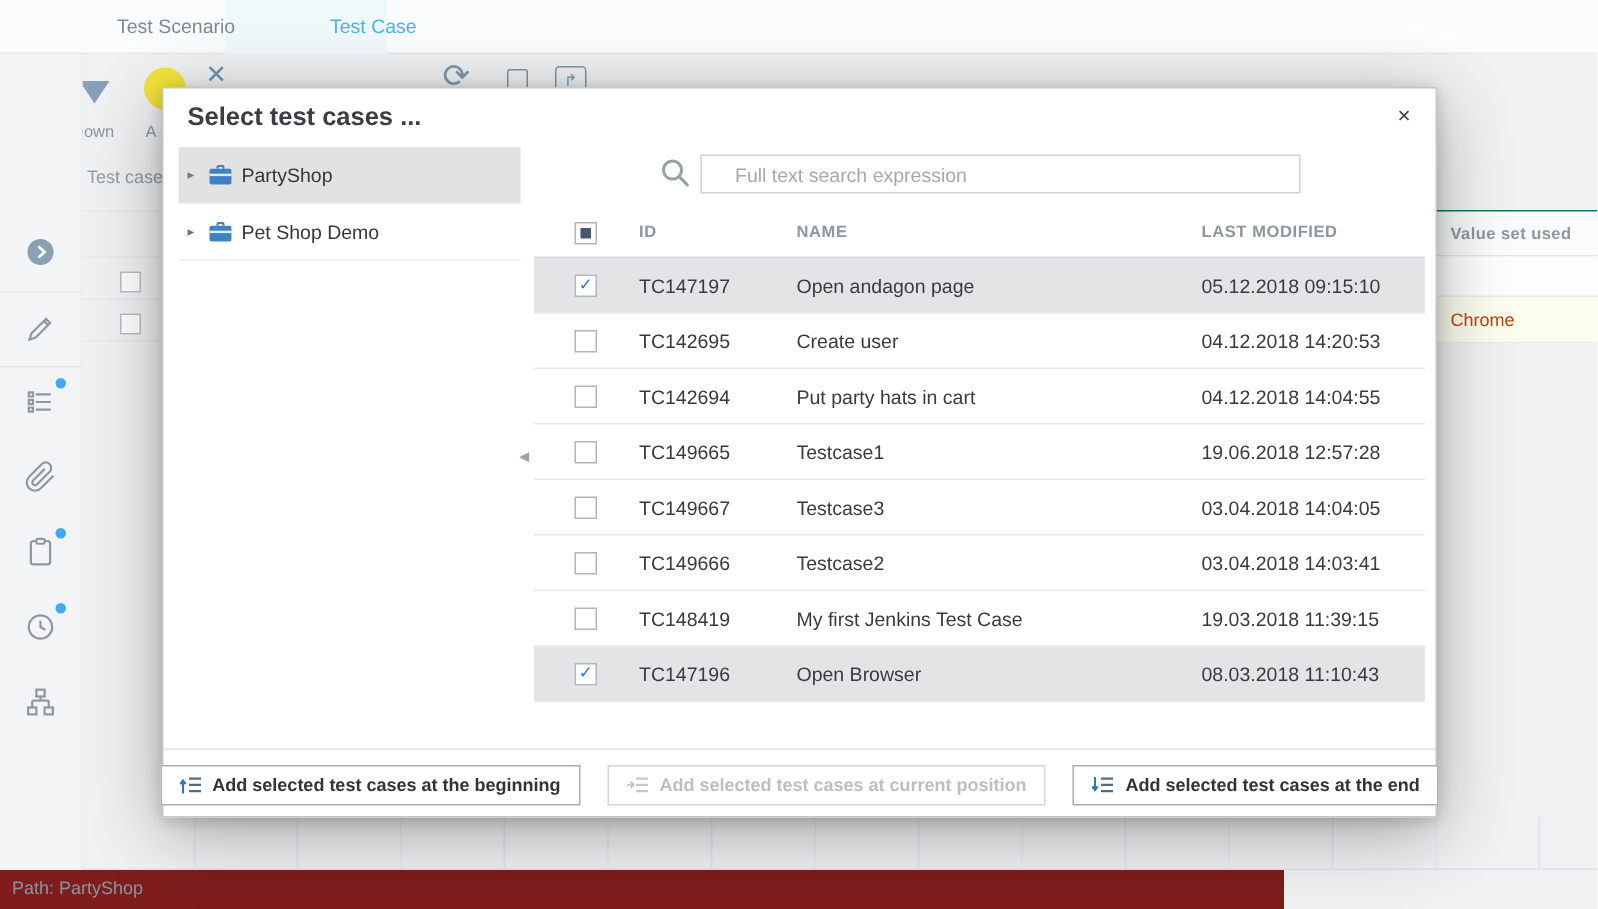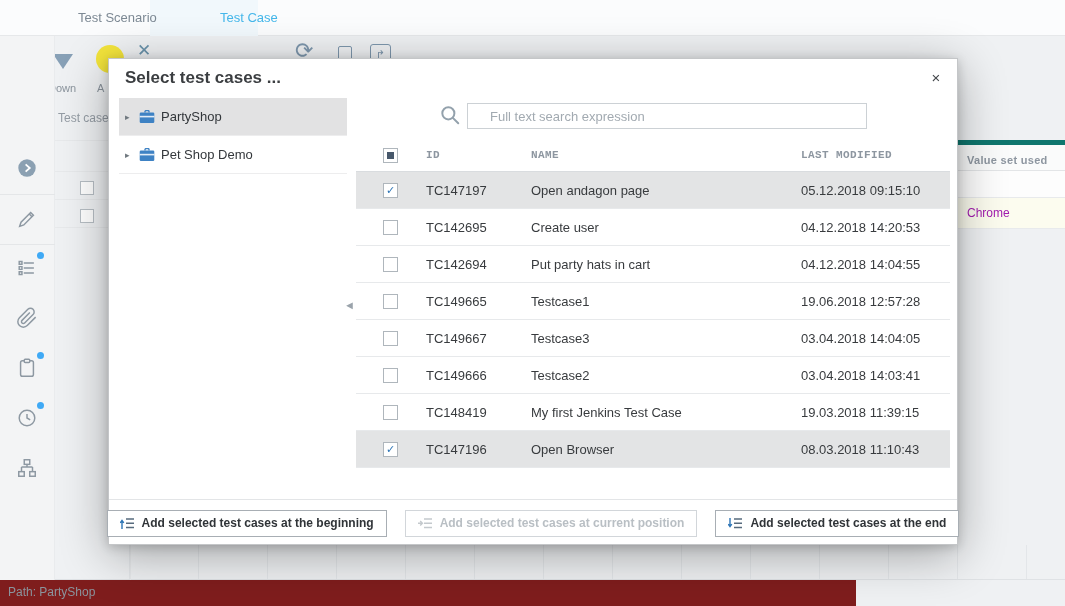--- a/index.html
+++ b/index.html
@@ -41,25 +41,25 @@
   .side-icon { position:absolute; left:16px; width:22px; height:22px; }
   .side-sep { position:absolute; left:0; width:55px; height:1px; background:#e4e6e8; }
   .badge { position:absolute; left:37px; width:7px; height:7px; border-radius:50%; background:#3fa9f5; }
 
   .bg-left-header { position:absolute; left:58px; top:111px; font-size:12px; color:#949ca4; white-space:nowrap; }
   .bg-line { position:absolute; background:#e7e9eb; height:1px; }
   .bg-cb { position:absolute; width:14px; height:14px; border:1px solid #b7bec4; background:#fff; }
 
   .right-grid { position:absolute; left:958px; top:140px; width:107px; background:#f6f7f8; }
   .rg-header { height:31px; line-height:31px; padding-left:9px; font-size:11px; font-weight:700;
-               letter-spacing:.3px; color:#8d96a0; border-top:5px solid #0f766e;
+               letter-spacing:.3px; color:#8d96a0; border-top:1px solid #0f766e;
                border-bottom:1px solid #e3e5e7; background:#fafbfb; white-space:nowrap; overflow:hidden; }
   .rg-row1 { height:27px; border-bottom:1px solid #e8eaec; background:#fdfdfd; }
   .rg-row2 { height:31px; line-height:31px; padding-left:9px; border-bottom:1px solid #e8eaec;
-             background:#fcfcef; font-size:12px; color:#a21caf; }
+             background:#fcfcef; font-size:12px; color:#c2410c; }
 
   .bottom-grid { position:absolute; left:55px; top:545px; width:1010px; height:35px;
                  border-bottom:1px solid #dfe2e5;
                  background:repeating-linear-gradient(90deg, transparent 0px, transparent 68px, #e3e6e9 68px, #e3e6e9 69px);
                  background-position:6px 0; }
   .statusbar { position:absolute; left:0; top:580px; width:856px; height:26px; background:#7f1d1d; }
   .status-text { position:absolute; left:8px; top:5px; font-size:12px; color:#8b949d; }
 
   
   .dialog { position:absolute; left:108px; top:58px; width:850px; height:487px; background:#fff;
@@ -79,21 +79,21 @@
 
   .search-icon { position:absolute; left:330px; top:45px; }
   .search-input { position:absolute; left:358px; top:44px; width:400px; height:26px;
                   border:1px solid #ccd1d5; padding:0 22px; font-size:13px; color:#333;
                   font-family:"Liberation Sans","DejaVu Sans",sans-serif; outline:none; background:#fff; }
   .search-input::placeholder { color:#a2aab1; }
 
   .table { position:absolute; left:247px; top:80px; width:594px; }
   .thead { height:33px; border-bottom:1px solid #d9dcdf; display:grid;
            grid-template-columns:70px 105px 270px 1fr; align-items:center; }
-  .hcell { font-size:11px; font-weight:700; color:#8d96a0; letter-spacing:.4px;font-family:Liberation Mono, monospace; }
+  .hcell { font-size:11px; font-weight:700; color:#8d96a0; letter-spacing:.4px; }
   .trow { height:37px; border-bottom:1px solid #e7e9eb; display:grid;
           grid-template-columns:70px 105px 270px 1fr; align-items:center; cursor:pointer; }
   .trow.sel { background:#e3e4e5; }
   .cell { font-size:13px; color:#383b3e; white-space:nowrap; overflow:hidden; }
   .cb { width:15px; height:15px; border:1px solid #afb6bc; background:#fff; margin-left:27px;
         display:block; font-size:11px; line-height:13px; font-weight:700; text-align:center;
         color:#2e75b6; position:relative; cursor:pointer; }
   .cb.indet::after { content:''; position:absolute; left:3px; top:3px; right:3px; bottom:3px; background:#47586b; }
 
   .footer { position:absolute; left:0; top:440px; width:100%; height:47px; border-top:1px solid #e3e5e7;

